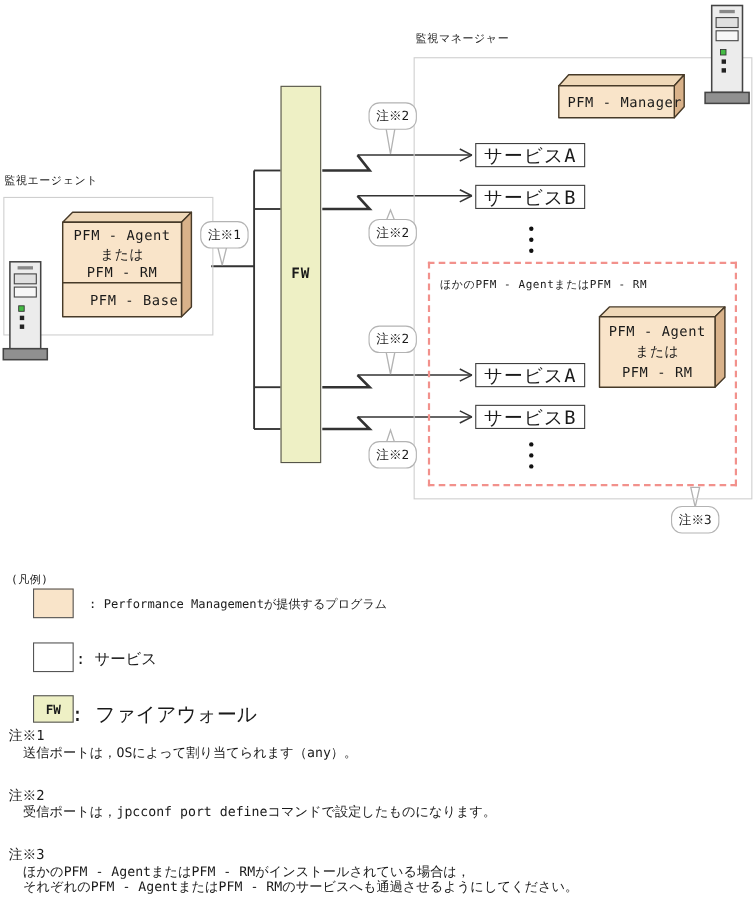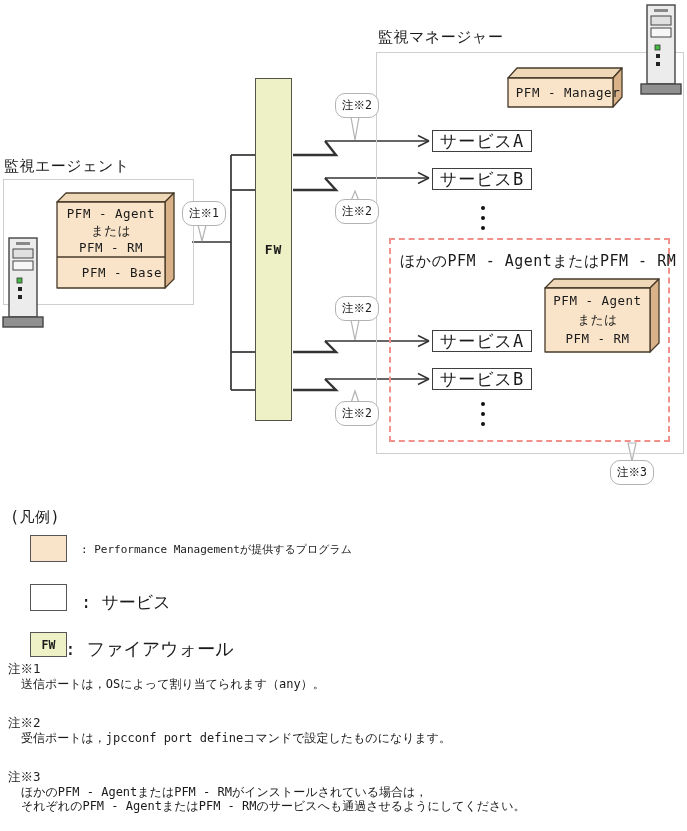--- a/index.html
+++ b/index.html
@@ -1,19 +1,19 @@
 <!DOCTYPE html>
 <html><head>
 <meta charset="utf-8">
 <style>
   html,body{margin:0;padding:0;background:#fff}
   #stage{position:relative;width:687px;height:831px;background:#fff;overflow:hidden;
          font-family:"DejaVu Sans Mono","Liberation Mono",monospace;color:#1a1a1a}
   .area{position:absolute;border:1px solid #cfcfcf;background:transparent}
-  .lbl{position:absolute;font-size:15px;white-space:nowrap;letter-spacing:.5px}
+  .lbl{position:absolute;font-size:10px;white-space:nowrap;letter-spacing:.5px}
   .svc{position:absolute;width:98px;height:20px;border:1.5px solid #3f3f3f;background:#fff;
        display:flex;align-items:center;justify-content:center;font-size:17px;letter-spacing:1px}
   .callout{position:absolute;width:42px;height:23px;border:1px solid #b3b3b3;border-radius:10px;
        background:#fff;display:flex;align-items:center;justify-content:center;font-size:11.5px}
   .fwcol{position:absolute;left:255px;top:78px;width:35px;height:341px;background:#eef0c5;
        border:1.5px solid #55544a;display:flex;align-items:center;justify-content:center;
        font-size:13px;font-weight:bold;letter-spacing:1px}
   .b3t{position:absolute;text-align:center;font-size:12.5px;white-space:nowrap;letter-spacing:.5px}
   .dashbox{position:absolute;left:389px;top:238px;width:277px;height:200px;border:2px dashed #f2918c}
   .sw{position:absolute;width:35px;height:25px;border:1px solid #555;
@@ -151,27 +151,27 @@
         <rect x="11" y="40" width="5" height="5" fill="#44bb44" stroke="#333" stroke-width="0.8"></rect>
         <rect x="12" y="49" width="4" height="4" fill="#222"></rect>
         <rect x="12" y="57" width="4" height="4" fill="#222"></rect>
         <rect x="-3" y="79" width="40" height="10" fill="#909090" stroke="#444" stroke-width="1.4"></rect>
       </g>
     </defs>
     <use href="#tower" x="644" y="5"></use>
     <use href="#tower" x="6" y="238"></use>
   </svg>
 
-  <div class="lbl" style="left:10px;top:508px">(凡例)</div>
+  <div class="lbl" style="left:10px;top:520px">(凡例)</div>
 
   <div class="sw" style="left:30px;top:535px;background:#f9e4c9"></div>
   <div class="note-l" style="left:81px;top:542px;font-size:11px">: Performance Managementが提供するプログラム</div>
 
   <div class="sw" style="left:30px;top:584px;background:#fff"></div>
-  <div class="note-l" style="left:81px;top:591px;font-size:17px">: サービス</div>
+  <div class="note-l" style="left:69px;top:591px;font-size:14px">: サービス</div>
 
   <div class="sw" style="left:30px;top:632px;background:#eef0c5;height:23px">
     <span>FW</span>
   </div>
   <div class="note-l" style="left:65px;top:637px;font-size:18px">: ファイアウォール</div>
 
   <div class="note-t" style="left:8px;top:661px">注※1</div>
   <div class="note-l" style="left:21px;top:676px">送信ポートは，OSによって割り当てられます（any）。</div>
 
   <div class="note-t" style="left:8px;top:715px">注※2</div>

